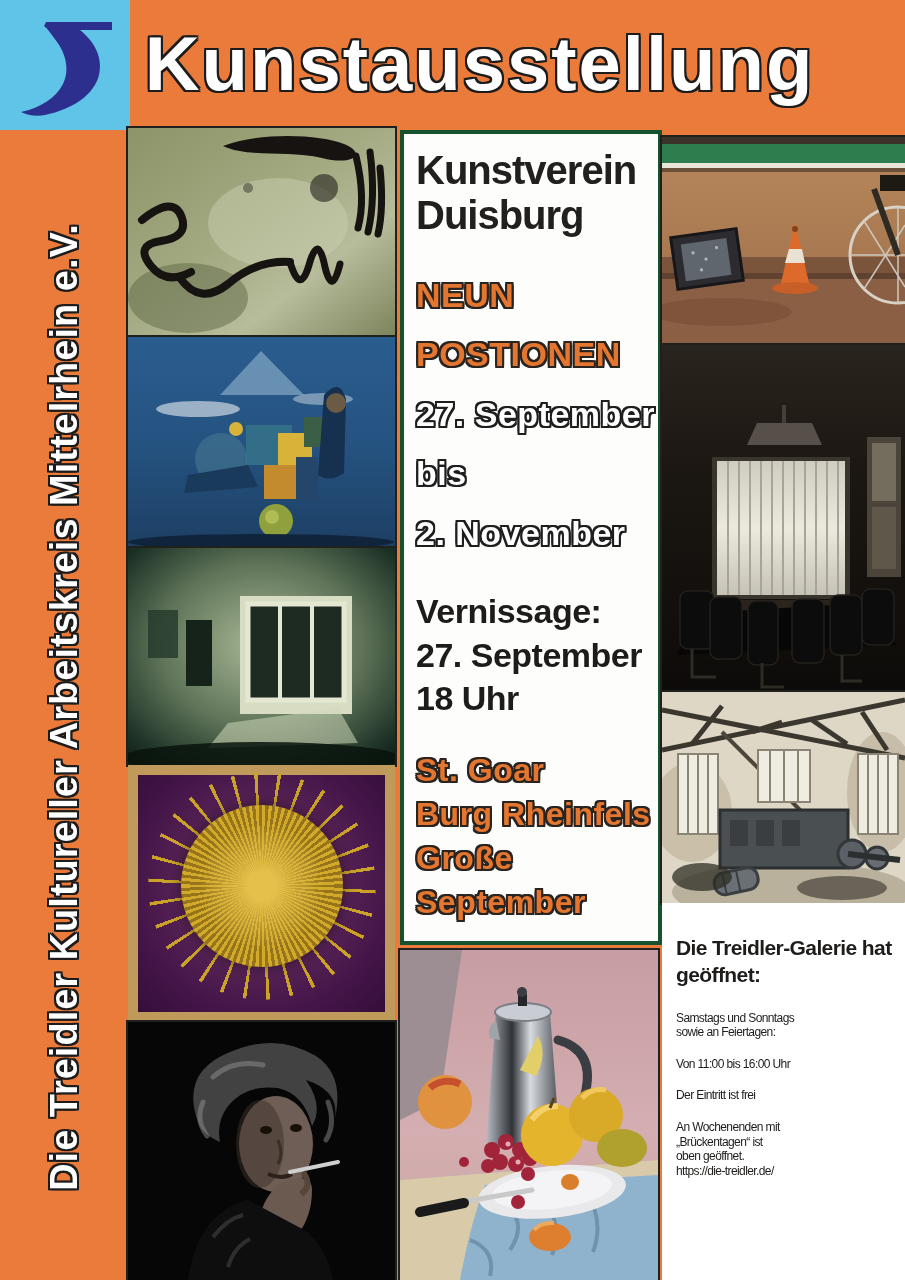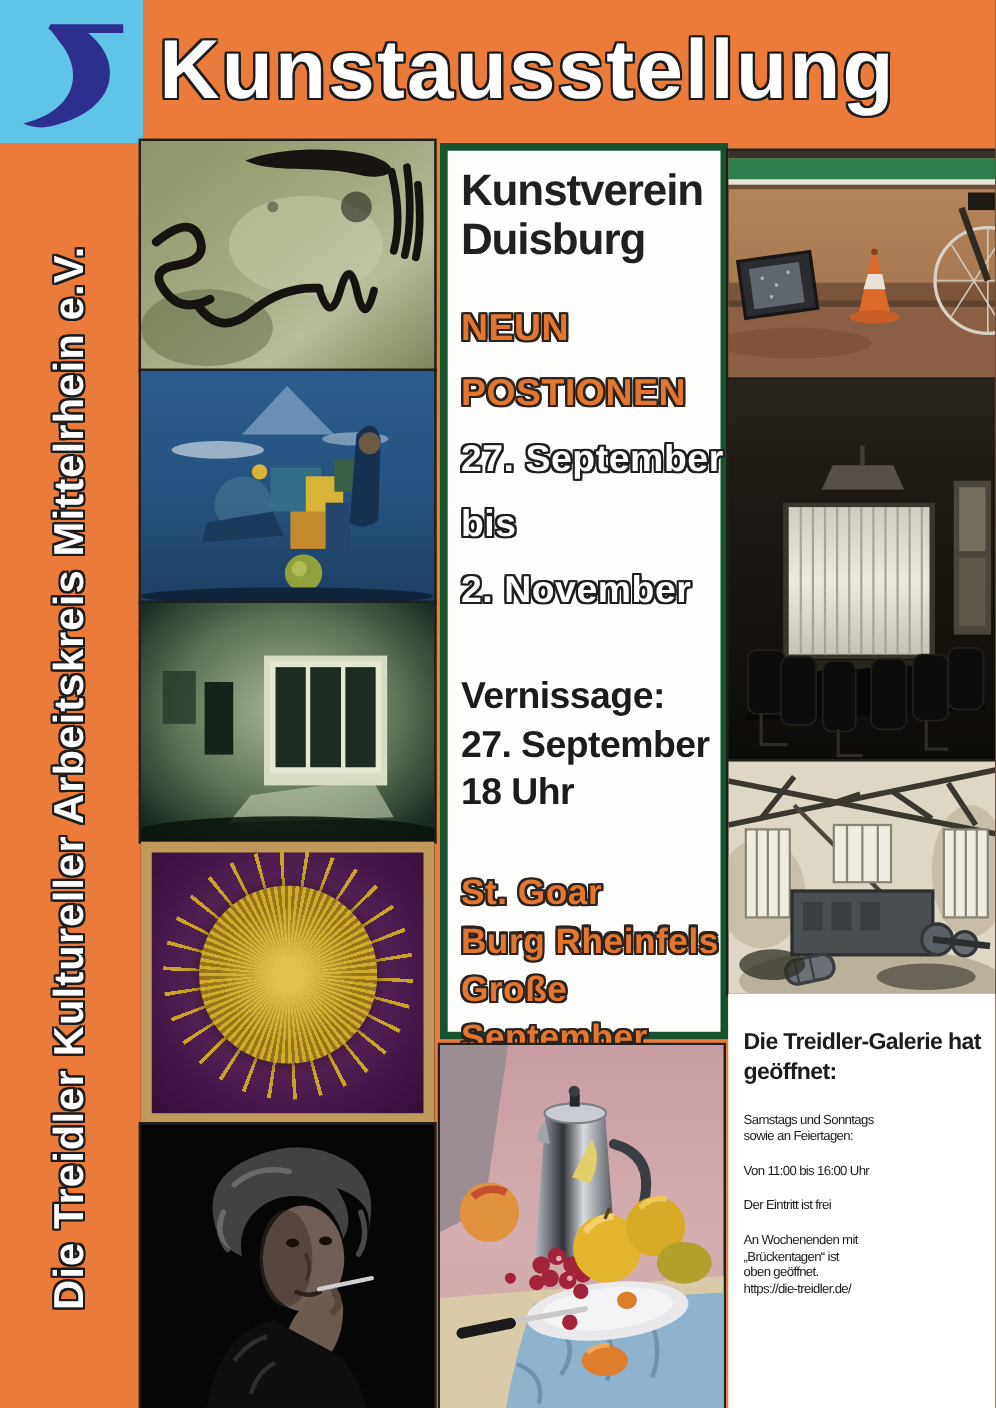--- a/index.html
+++ b/index.html
@@ -27,37 +27,37 @@
     text-shadow:-2px -2px 0 #1c1c1c, 2px -2px 0 #1c1c1c, -2px 2px 0 #1c1c1c, 2px 2px 0 #1c1c1c,
                 -2px 0 0 #1c1c1c, 2px 0 0 #1c1c1c, 0 -2px 0 #1c1c1c, 0 2px 0 #1c1c1c;
     letter-spacing:1px;
   }
   
   .art { position:absolute; overflow:hidden; background:#222; box-shadow:0 0 0 2px #20201c; }
   .art svg { display:block; width:100%; height:100%; }
   
   .panel {
     position:absolute; left:400px; top:130px; width:262px; height:815px;
-    background:#fdfdfb; border:7px solid #14532d; box-sizing:border-box;
+    background:#fdfdfb; border:4px solid #14532d; box-sizing:border-box;
     padding:14px 0 0 12px;
   }
   .panel div { white-space:nowrap; }
   .p-head { font-size:40px; font-weight:bold; color:#22201e; line-height:1.12; letter-spacing:-1px; }
   .p-orange {
     font-size:34px; font-weight:bold; color:#E4762F; letter-spacing:0.5px;
     text-shadow:-2px -2px 0 #2a2420, 2px -2px 0 #2a2420, -2px 2px 0 #2a2420, 2px 2px 0 #2a2420,
                 -2px 0 0 #2a2420, 2px 0 0 #2a2420, 0 -2px 0 #2a2420, 0 2px 0 #2a2420;
   }
   .p-outline {
     font-size:34px; font-weight:bold; color:#fff; letter-spacing:0.5px;
     text-shadow:-2px -2px 0 #1e1e1e, 2px -2px 0 #1e1e1e, -2px 2px 0 #1e1e1e, 2px 2px 0 #1e1e1e,
                 -2px 0 0 #1e1e1e, 2px 0 0 #1e1e1e, 0 -2px 0 #1e1e1e, 0 2px 0 #1e1e1e;
   }
   .p-black { font-size:34px; font-weight:bold; color:#1e1c1a; line-height:1.28; letter-spacing:-0.5px; }
-  .mt28 { margin-top:28px; } .mt46 { margin-top:46px; }
+  .mt28 { margin-top:28px; } .mt46 { margin-top:27px; }
   .sp60 { line-height:1.75; }
   .venue { font-size:32px; line-height:1.38; }
   
   .sun-frame { position:absolute; inset:0; border:10px solid #BF9A5A; box-sizing:border-box;
     background:radial-gradient(circle at 50% 47%, #7a3a72 0%, #5c2758 38%, #451549 72%, #340e3a 100%); }
   .sun-rays { position:absolute; left:50%; top:47%; width:228px; height:228px; transform:translate(-50%,-50%);
     border-radius:50%;
     background:repeating-conic-gradient(transparent 0deg 8deg, #c9a227 8deg 9.8deg, transparent 9.8deg 12deg);
     -webkit-mask:radial-gradient(circle, transparent 0 36%, #000 36% 100%);
     mask:radial-gradient(circle, transparent 0 36%, #000 36% 100%); }

